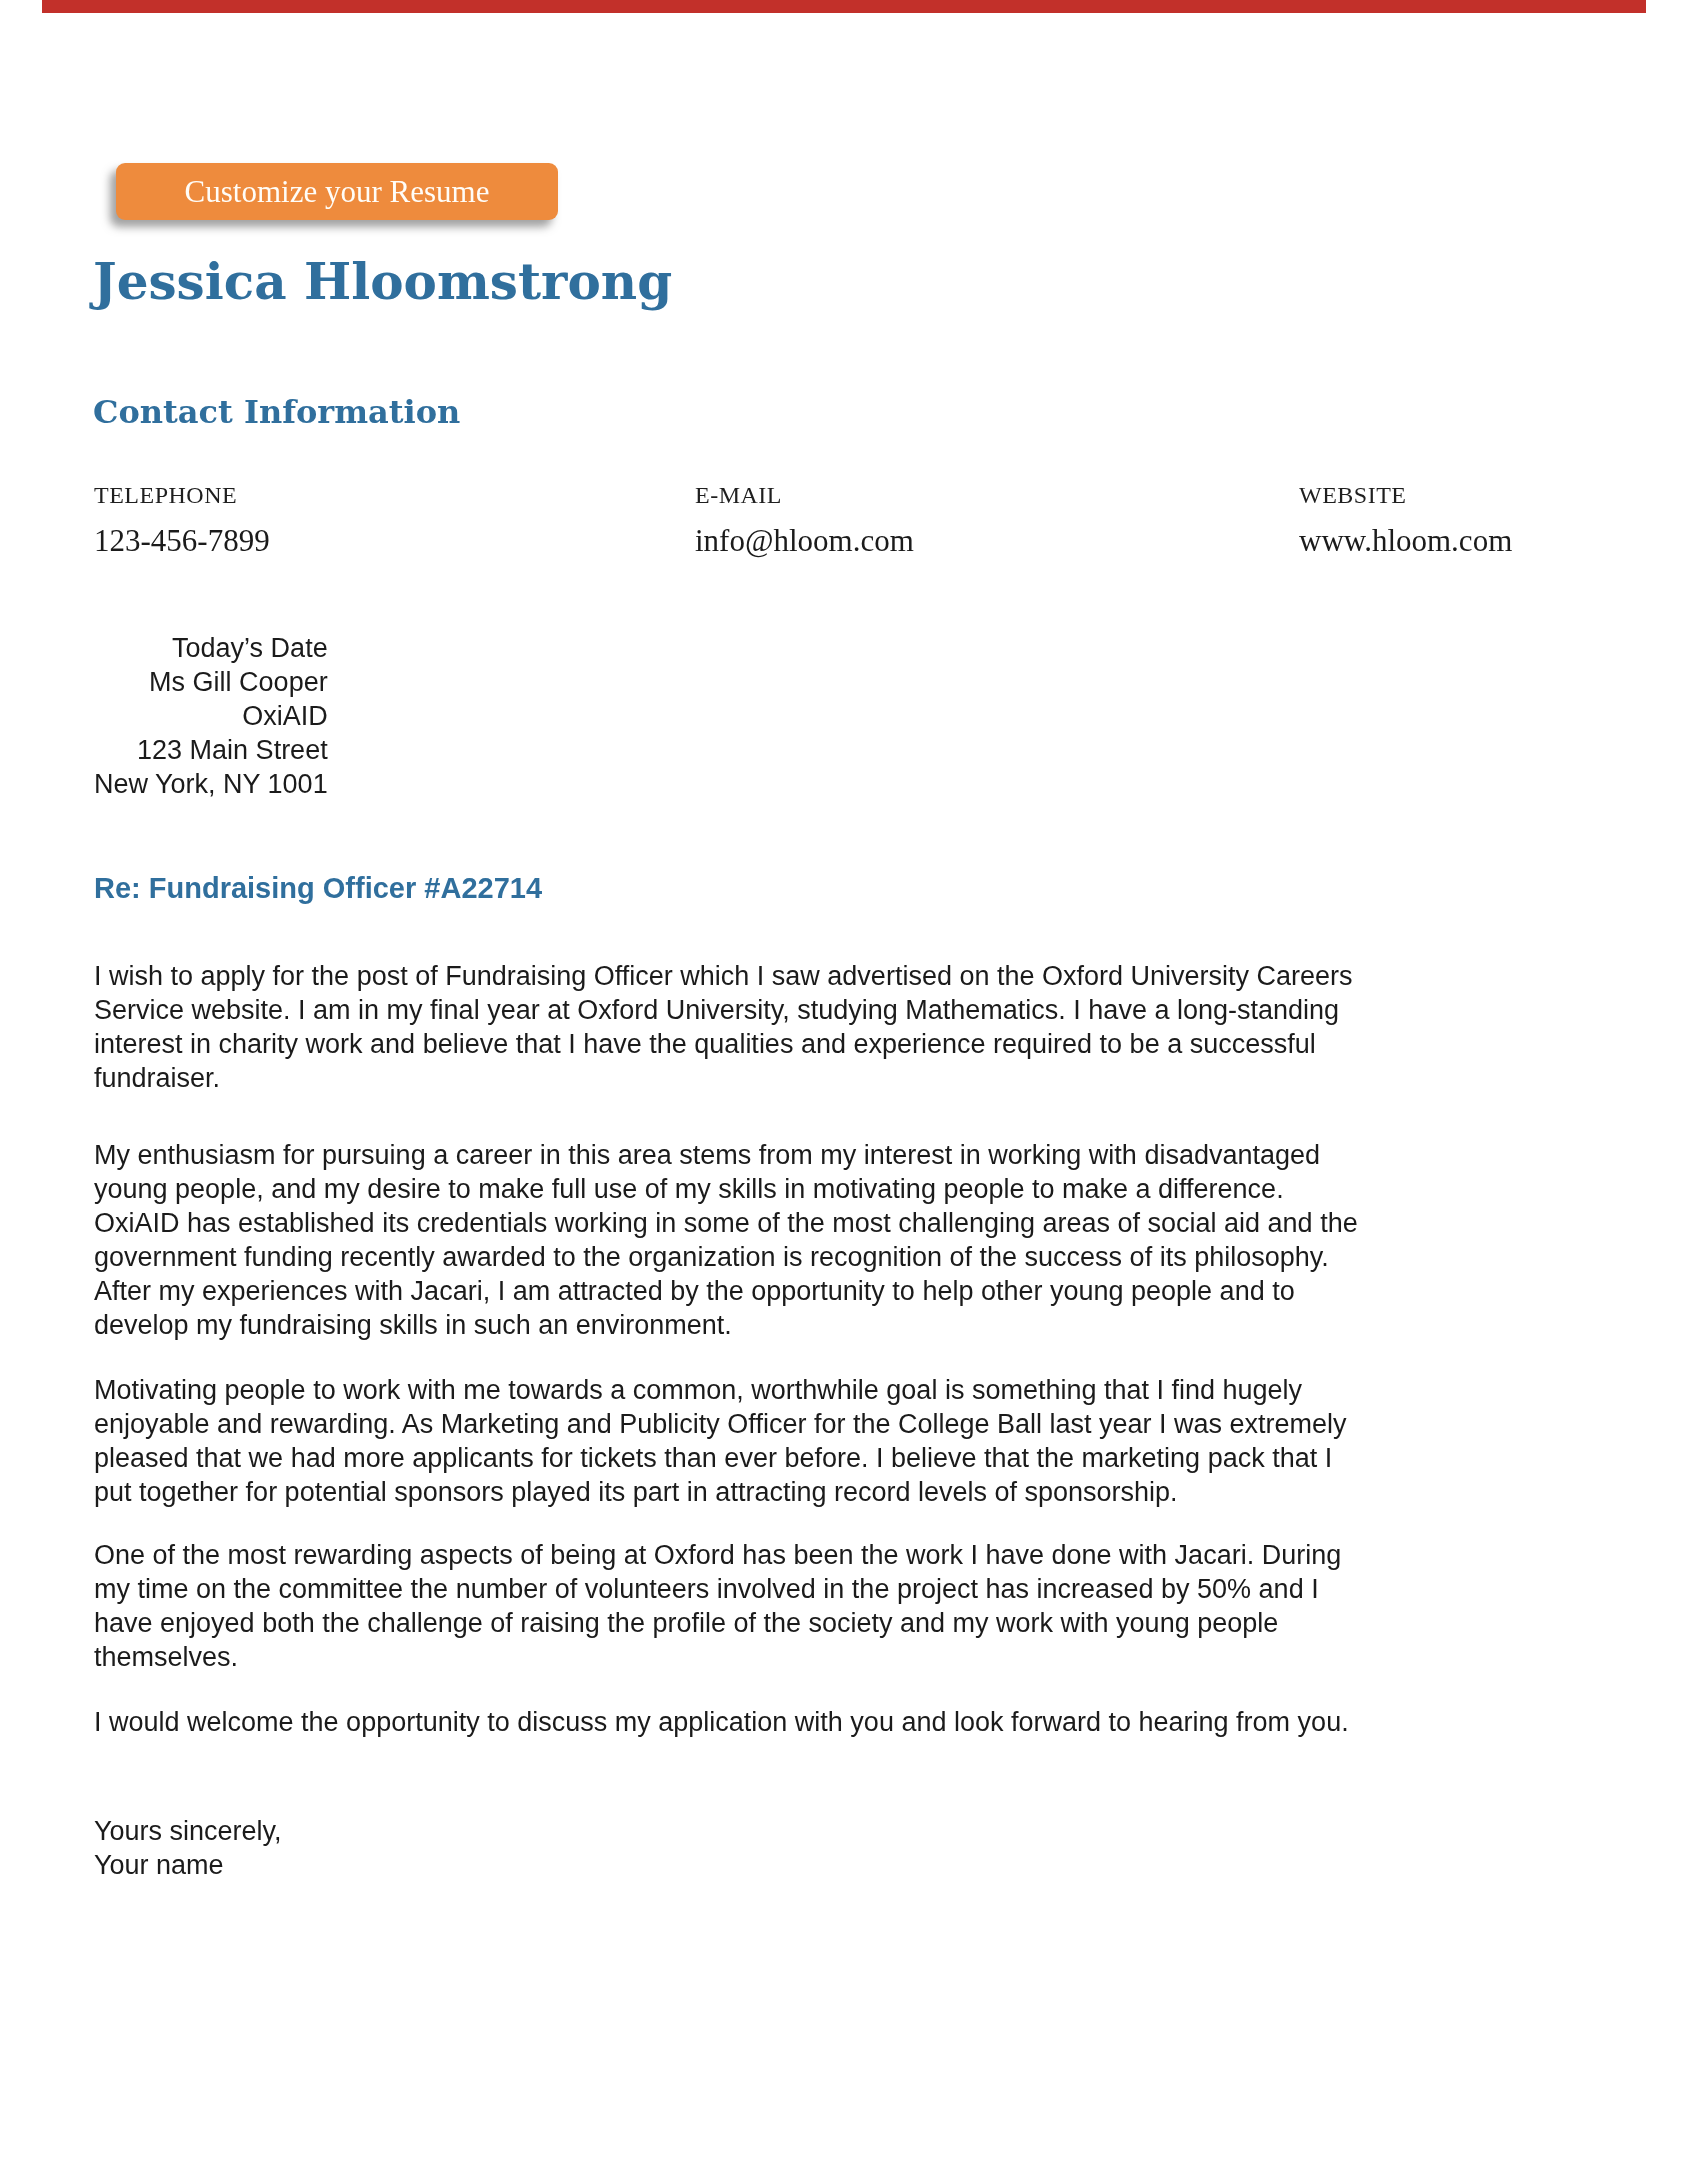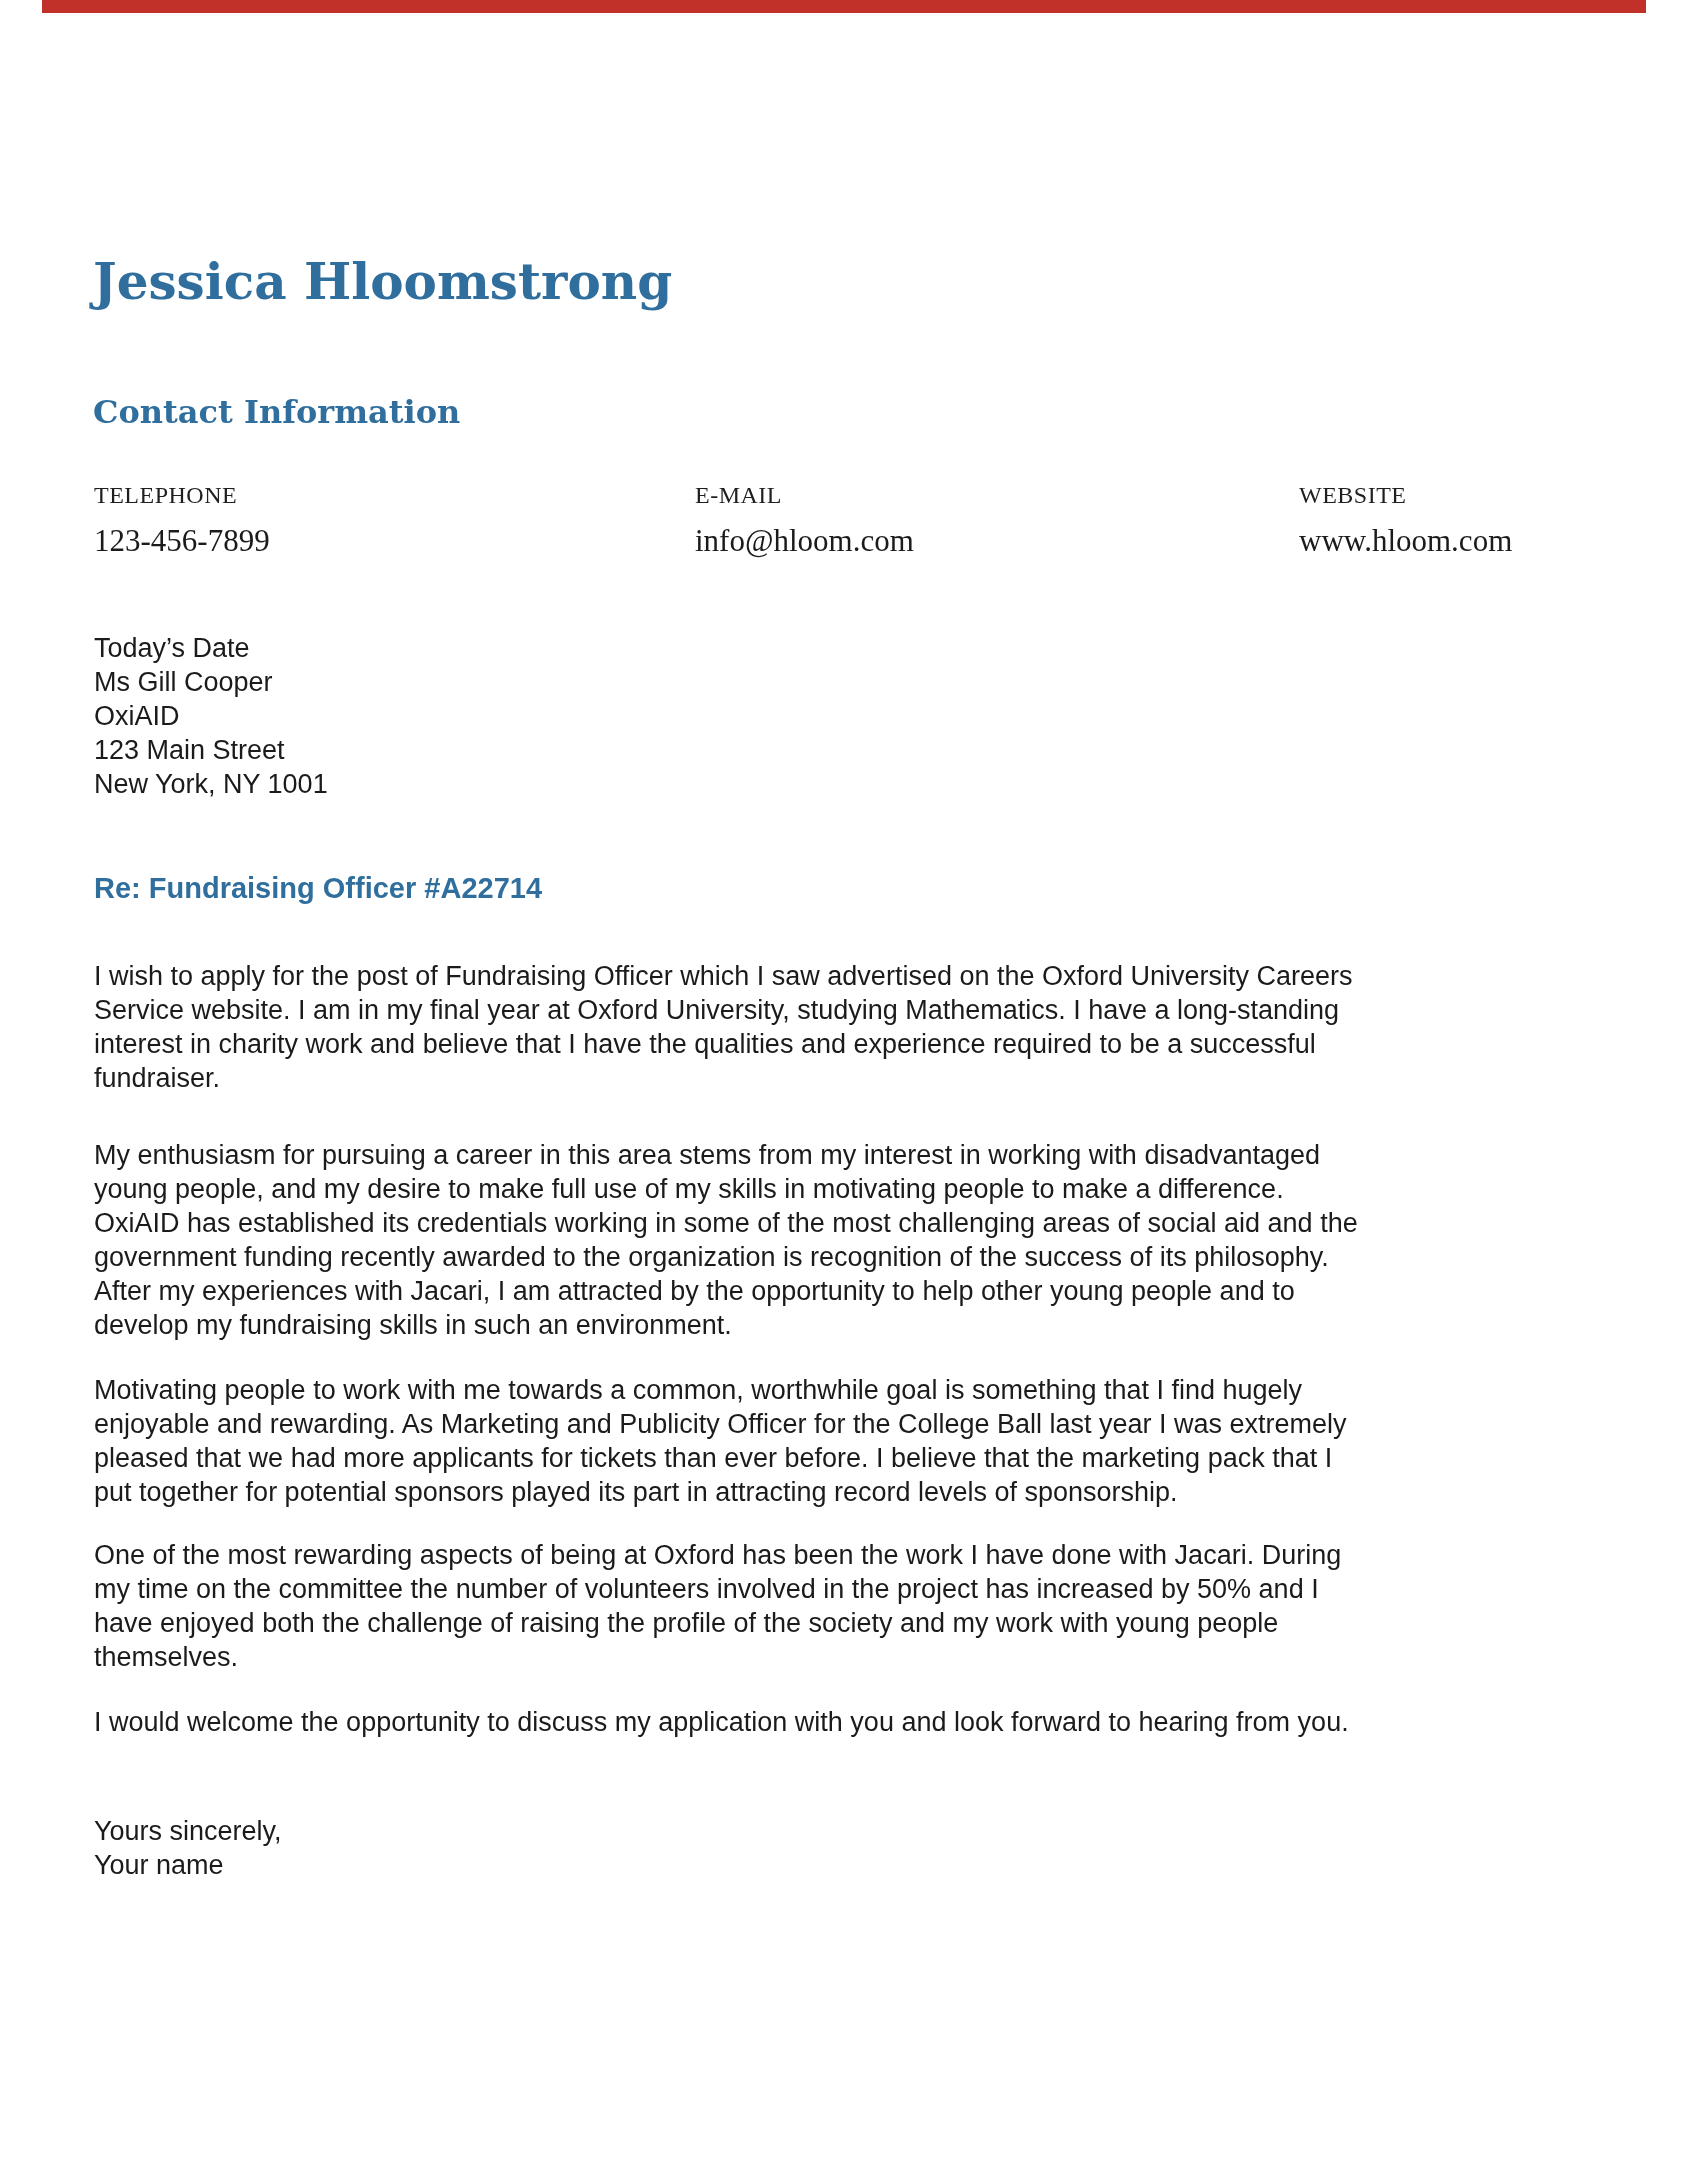--- a/index.html
+++ b/index.html
@@ -66,20 +66,21 @@
     margin-top: 14px;
     font-size: 31px;
     color: #1b1b1b;
   }
   .recipient {
     position: absolute;
     left: 94px; top: 631px;
     font-size: 27px;
     line-height: 34px;
     white-space: pre-line;
+    text-align: right;
   }
   .subject {
     position: absolute;
     left: 94px; top: 860px;
     margin: 0;
     font-weight: bold;
     font-size: 29px;
   }
   .para, .signoff {
     position: absolute;
@@ -96,20 +97,21 @@
   .p4 { top: 1705px; }
   .signoff { top: 1814px; }
 </style>
 </head>
 <body>
 
 <div class="page">
 
   <div class="top-bar" style="background: rgb(194, 48, 42);"></div>
 
+  <div class="customize-btn" style="background: rgb(238, 139, 61);">Customize your Resume</div>
 
   <h1 class="name" style="color: rgb(48, 111, 157);">Jessica Hloomstrong</h1>
 
   <h2 class="section-heading" style="color: rgb(48, 111, 157);">Contact Information</h2>
 
   <div class="contact-row">
     <div class="contact-col c0">
       <div class="contact-label">TELEPHONE</div>
       <div class="contact-value">123-456-7899</div>
     </div>

